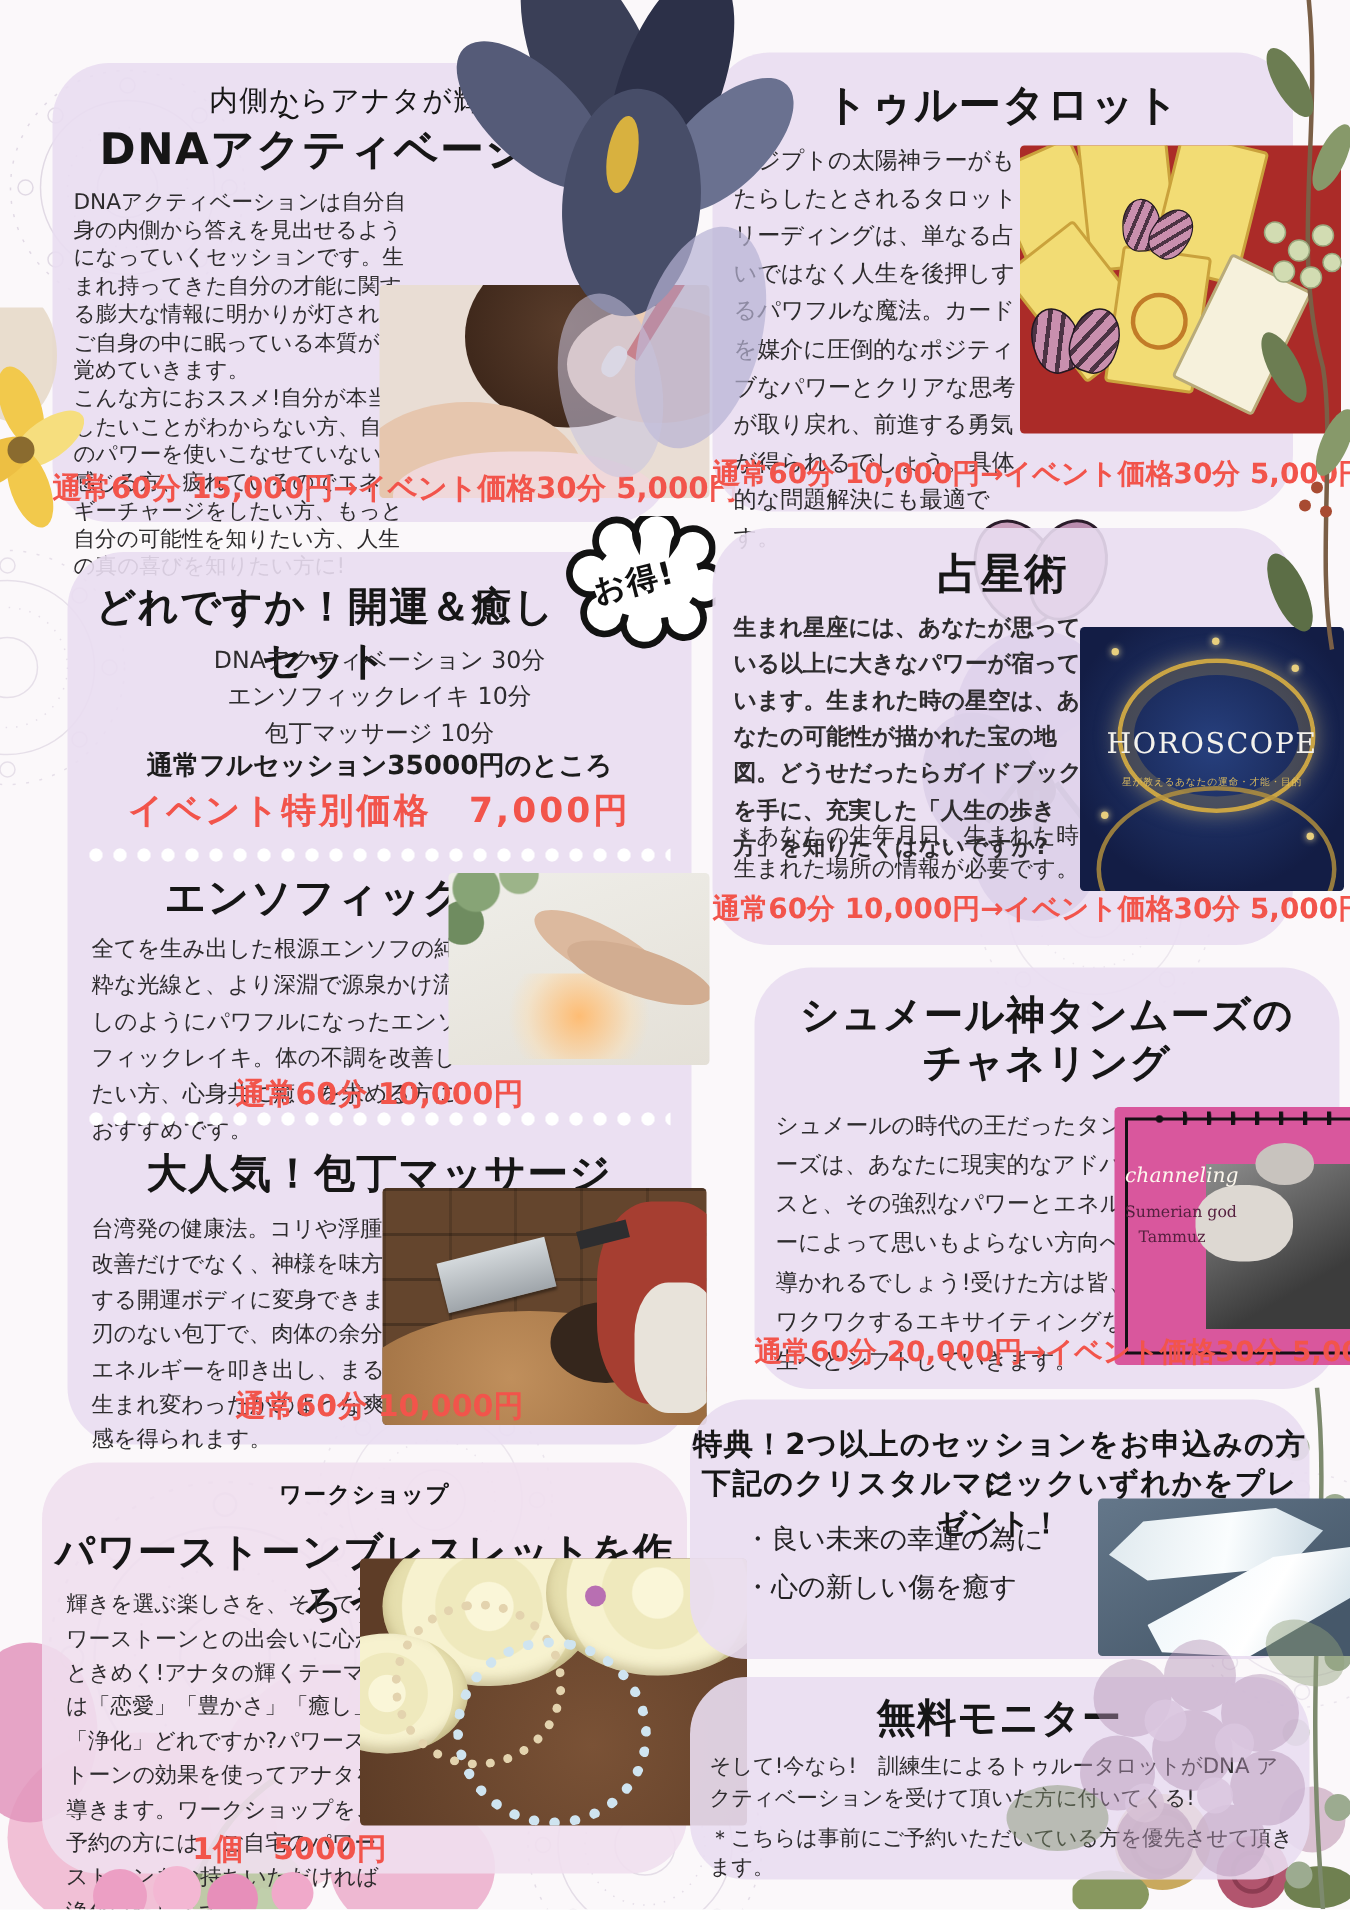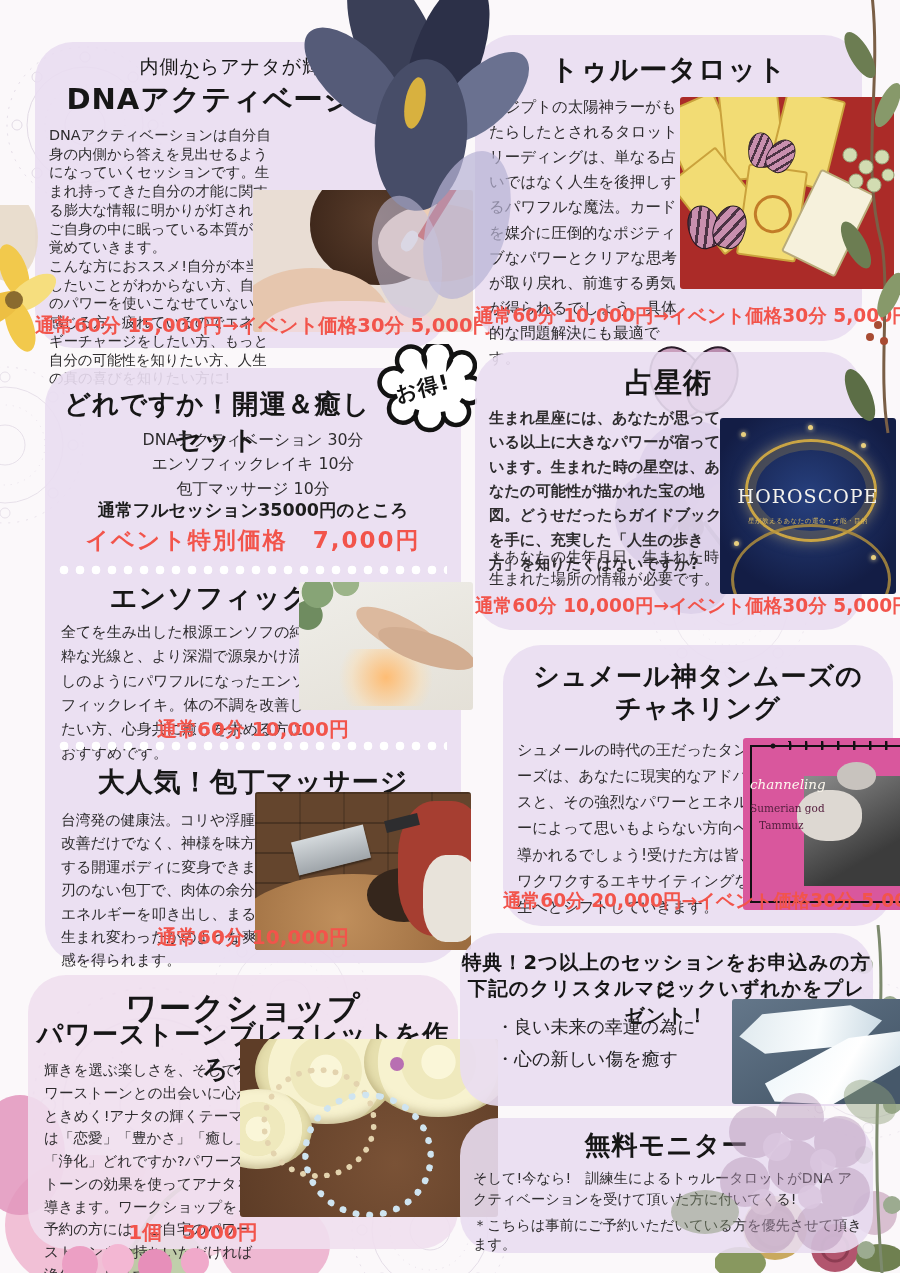--- a/index.html
+++ b/index.html
@@ -54,21 +54,21 @@
   #ph-mass{left:210px;top:424px;width:174px;height:158px;background:repeating-linear-gradient(#5f422b 0 22px,#74523а 22px 24px,#6b4a30 24px 46px);background-color:#64452d;}
   #ph-mass .shelf{position:absolute;inset:0;background:repeating-linear-gradient(180deg,rgba(0,0,0,.25) 0 2px,transparent 2px 30px),repeating-linear-gradient(90deg,rgba(0,0,0,.15) 0 2px,transparent 2px 44px);}
   #ph-mass .back{position:absolute;left:-12%;top:52%;width:115%;height:80%;border-radius:50%;background:radial-gradient(circle at 45% 35%,#c08f5c,#9c6d40 75%);}
   #ph-mass .hair{position:absolute;left:52%;top:48%;width:34%;height:34%;border-radius:50%;background:#35261c;}
   #ph-mass .shirt{position:absolute;right:-8%;top:6%;width:42%;height:85%;border-radius:40%;background:#a63e31;}
   #ph-mass .apron{position:absolute;right:-4%;top:40%;width:26%;height:55%;border-radius:40%;background:#e8e3da;}
   #ph-mass .cleaver{position:absolute;left:18%;top:26%;width:74px;height:34px;background:linear-gradient(#d4d9dc,#9fa5aa);transform:rotate(-14deg);box-shadow:0 2px 2px rgba(0,0,0,.4);}
   #ph-mass .handle{position:absolute;left:60%;top:16%;width:34px;height:12px;background:#2d2d2f;transform:rotate(-14deg);}
   
   #p-ws{left:28px;top:975px;width:430px;height:274px;}
-  #p-ws .t1{top:12px;font-size:32px;}
+  #p-ws .t1{top:12px;font-size:15px;}
   #p-ws .t2{top:42px;font-size:26px;}
   #p-ws .body-txt{left:16px;top:84px;width:214px;font-size:14.6px;line-height:1.56;}
   #p-ws .price{left:40px;right:140px;top:244px;font-size:20px;}
   #ph-ws{left:212px;top:64px;width:216px;height:178px;background:radial-gradient(circle at 60% 70%,#7a5236,#5e3d27 80%);}
   #ph-ws .rose{position:absolute;border-radius:50%;background:radial-gradient(circle at 50% 50%,#faf6d8 0 18%,#efe9bd 19% 40%,#f7f2cf 41% 65%,#e6dfae 66%);box-shadow:inset 0 -4px 8px rgba(120,100,50,.35);}
   #ph-ws .r1{left:6%;top:-12%;width:55%;height:60%;}
   #ph-ws .r2{left:48%;top:-18%;width:58%;height:62%;}
   #ph-ws .r3{left:-14%;top:28%;width:42%;height:45%;}
   #ph-ws .br1{position:absolute;left:24%;top:30%;width:118px;height:112px;border-radius:50%;border:7px dotted #cfe4f0;transform:rotate(12deg);}
   #ph-ws .br2{position:absolute;left:8%;top:16%;width:104px;height:100px;border-radius:50%;border:6px dotted #e3d3ae;transform:rotate(-8deg);}

